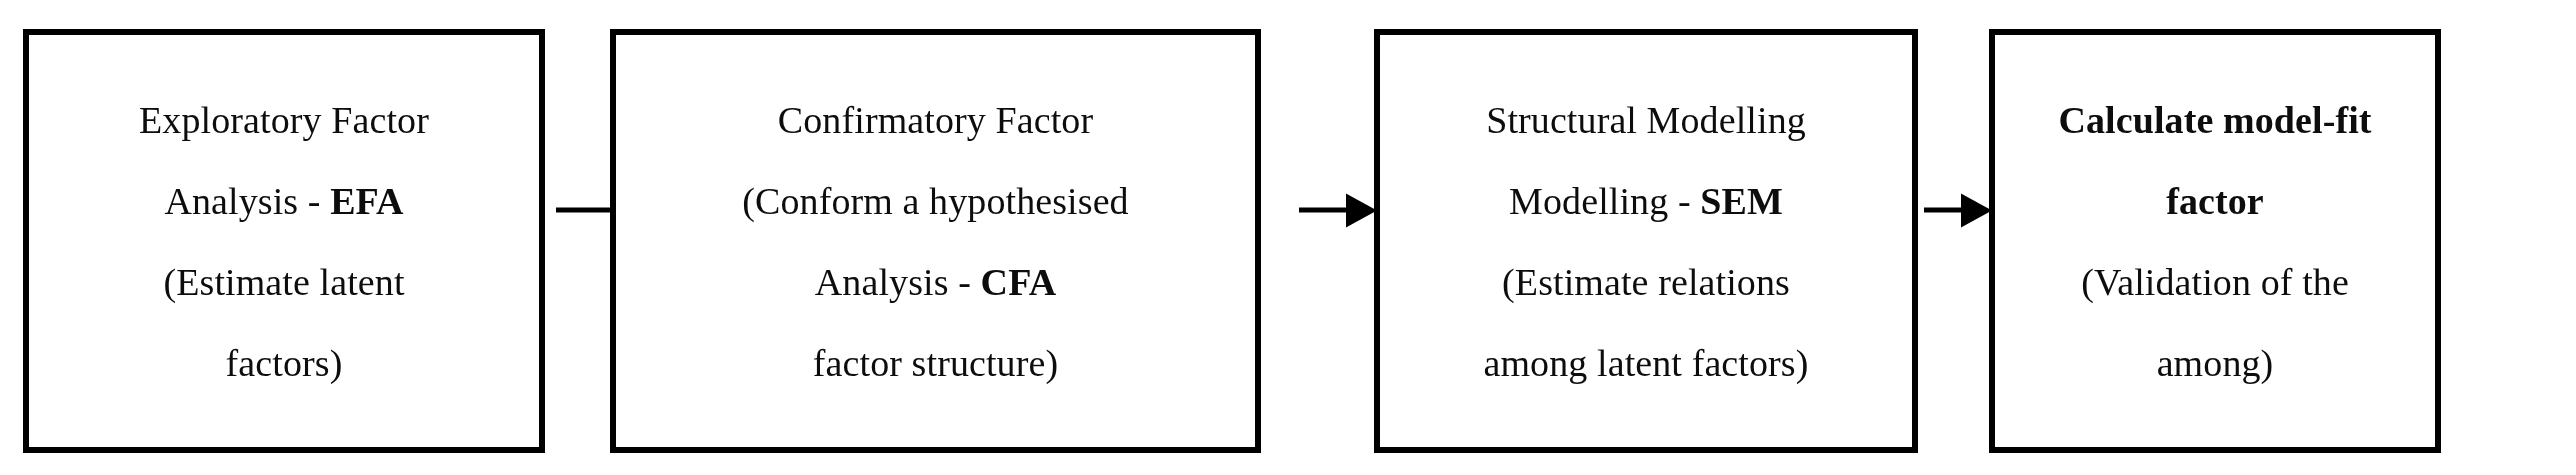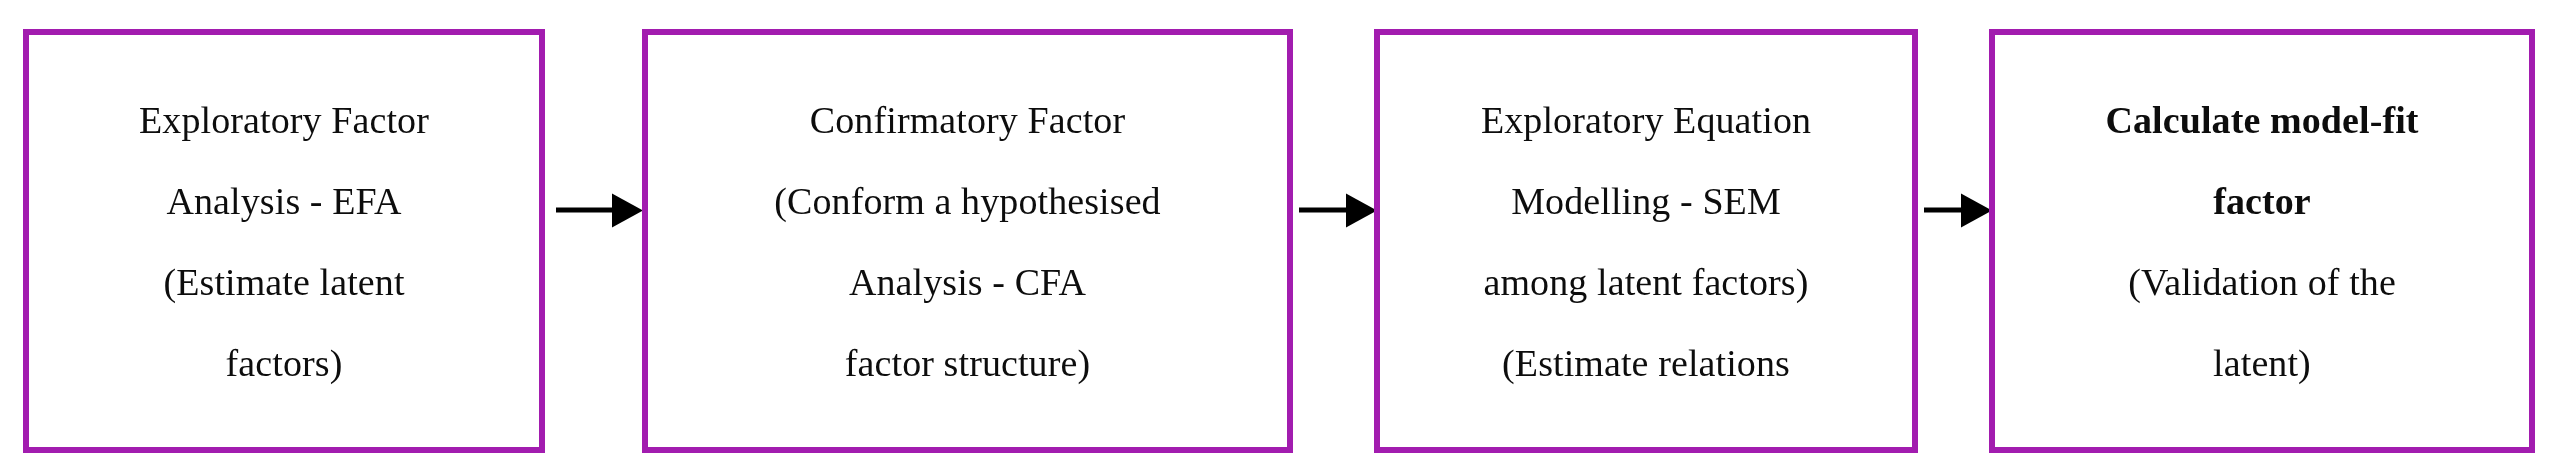--- a/index.html
+++ b/index.html
@@ -19,21 +19,21 @@
     width: 2576px;
     height: 476px;
     background: #ffffff;
   }
 
   .process-box {
     position: absolute;
     top: 29px;
     height: 424px;
     box-sizing: border-box;
-    border: 6px solid #a21caf;
+    border: 6px solid #000000;
     background: #ffffff;
     display: flex;
     flex-direction: column;
     align-items: center;
     justify-content: center;
   }
 
   .box-line {
     display: block;
     width: 100%;
@@ -45,21 +45,21 @@
     white-space: nowrap;
     letter-spacing: 0.1px;
   }
   .box-line + .box-line {
     margin-top: 31px;
   }
   .box-line.bold {
     font-weight: bold;
   }
   .bold-seg {
-    font-weight: normal;
+    font-weight: bold;
   }
 
   
   .connector {
     position: absolute;
     top: 210px;
     height: 27px;
     transform: translateY(-50%);
     display: flex;
     align-items: center;
@@ -89,45 +89,45 @@
     <span class="box-line"><span>Analysis - </span><span class="bold-seg">EFA</span></span>
     <span class="box-line">(Estimate latent</span>
     <span class="box-line">factors)</span>
   </div>
 
   <div class="connector" style="left:556px; width:87px;">
     <div class="connector-shaft"></div>
     <div class="connector-head"></div>
   </div>
 
-  <div class="process-box" style="left:642px; width:651px;">
+  <div class="process-box" style="left:610px; width:651px;">
     <span class="box-line">Confirmatory Factor</span>
     <span class="box-line">(Conform a hypothesised</span>
     <span class="box-line"><span>Analysis - </span><span class="bold-seg">CFA</span></span>
     <span class="box-line">factor structure)</span>
   </div>
 
   <div class="connector" style="left:1299px; width:78px;">
     <div class="connector-shaft"></div>
     <div class="connector-head"></div>
   </div>
 
   <div class="process-box" style="left:1374px; width:544px;">
-    <span class="box-line">Exploratory Equation</span>
+    <span class="box-line">Structural Modelling</span>
     <span class="box-line"><span>Modelling - </span><span class="bold-seg">SEM</span></span>
+    <span class="box-line">(Estimate relations</span>
     <span class="box-line">among latent factors)</span>
-    <span class="box-line">(Estimate relations</span>
   </div>
 
   <div class="connector" style="left:1924px; width:68px;">
     <div class="connector-shaft"></div>
     <div class="connector-head"></div>
   </div>
 
-  <div class="process-box" style="left:1989px; width:546px;">
+  <div class="process-box" style="left:1989px; width:452px;">
     <span class="box-line bold">Calculate model-fit</span>
     <span class="box-line bold">factor</span>
     <span class="box-line">(Validation of the</span>
-    <span class="box-line">latent)</span>
+    <span class="box-line">among)</span>
   </div>
 
 </div>
 
 
 </body></html>

